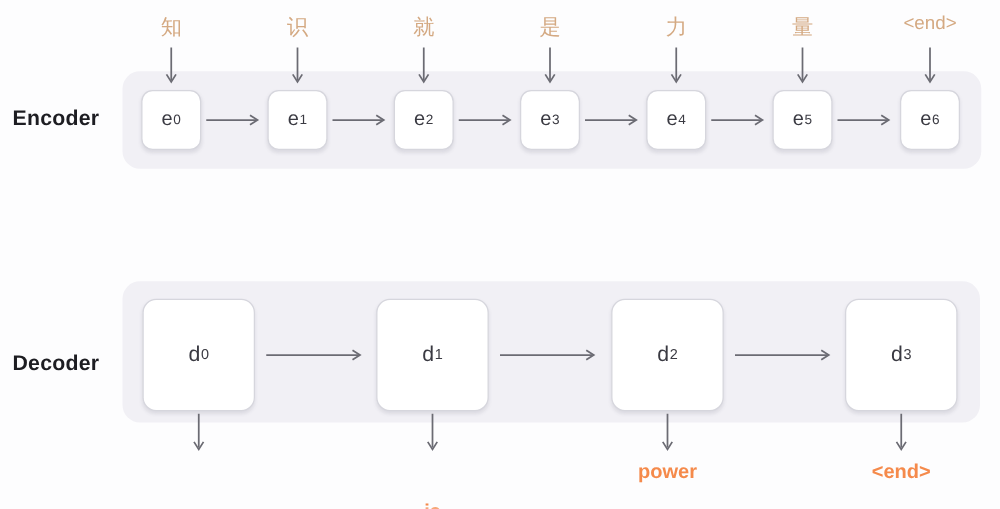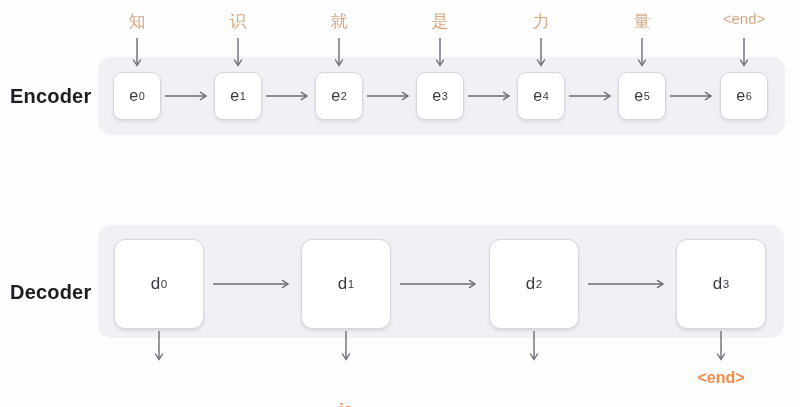--- a/index.html
+++ b/index.html
@@ -16,21 +16,21 @@
   #stage {
     position: relative;
     width: 800px;
     height: 407px;
   }
 
   
   .row-label {
     position: absolute;
     left: 10px;
-    font-size: 20px;
+    font-size: 17px;
     font-weight: bold;
     color: #1d1d22;
     letter-spacing: 0.2px;
   }
   #encoder-label { top: 85px; }
   #decoder-label { top: 281px; }
 
   
   .band {
     position: absolute;
@@ -304,15 +304,16 @@
       </svg>
   </div>
   <div class="arrow-v" style="left:715px; top:331px;">
     <svg width="12" height="33">
         <line x1="6" y1="0" x2="6" y2="27" stroke="#6b6b73" stroke-width="1.4"></line>
         <polyline points="2.2,22.5 6,28.5 9.8,22.5" fill="none" stroke="#6b6b73" stroke-width="1.4"></polyline>
       </svg>
   </div>
 
   <div class="out-label" style="left:346px;margin-top:32px;">is</div>
+  <div class="out-label" style="left:534px;">power</div>
   <div class="out-label" style="left:721px;">&lt;end&gt;</div>
 
 </div>
 
 </body></html>

